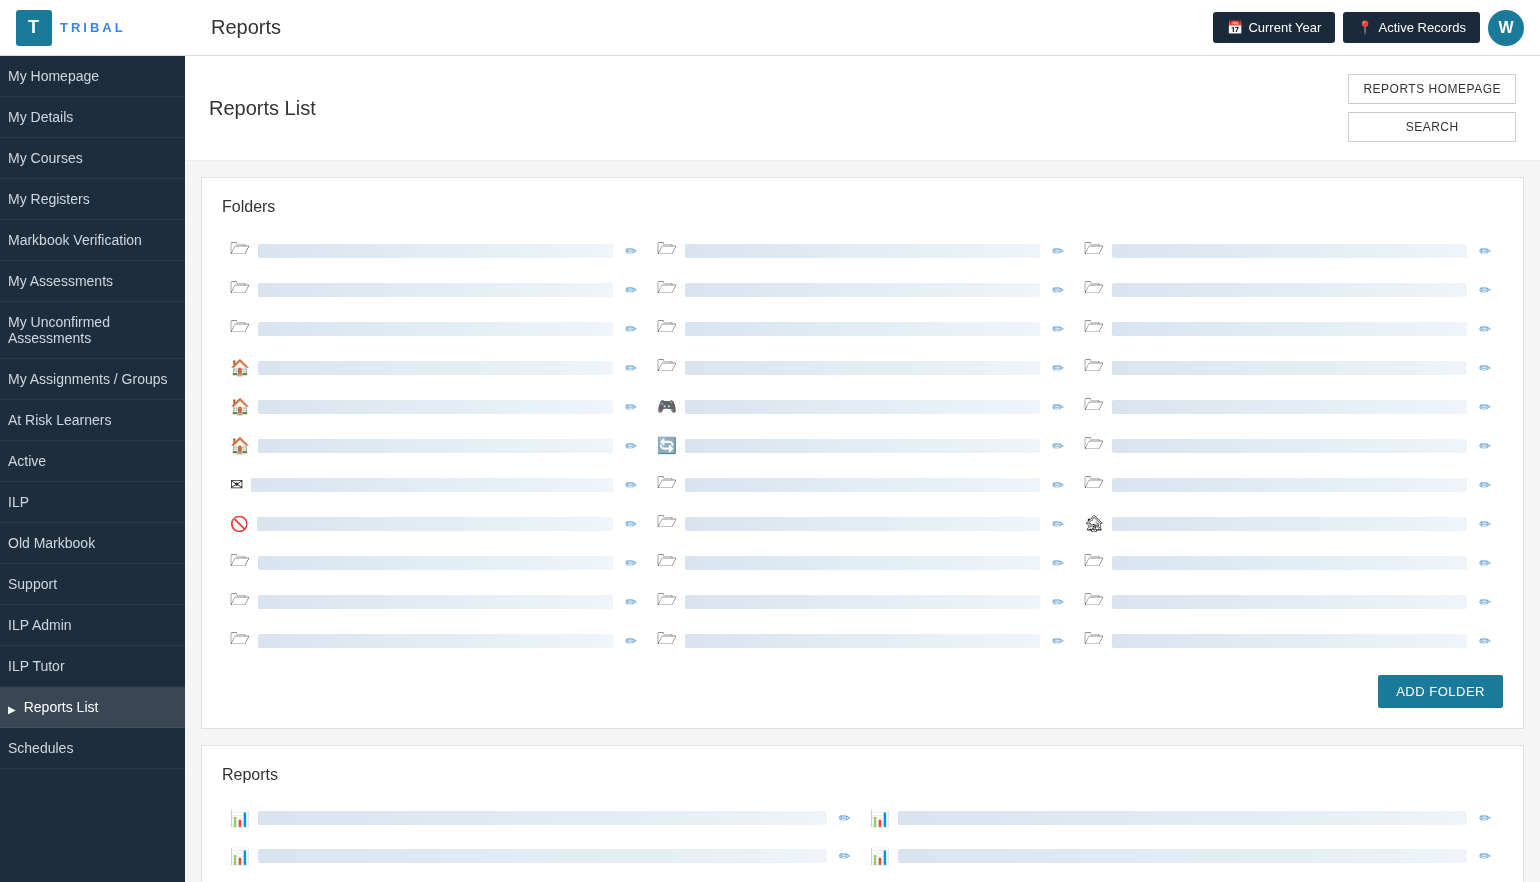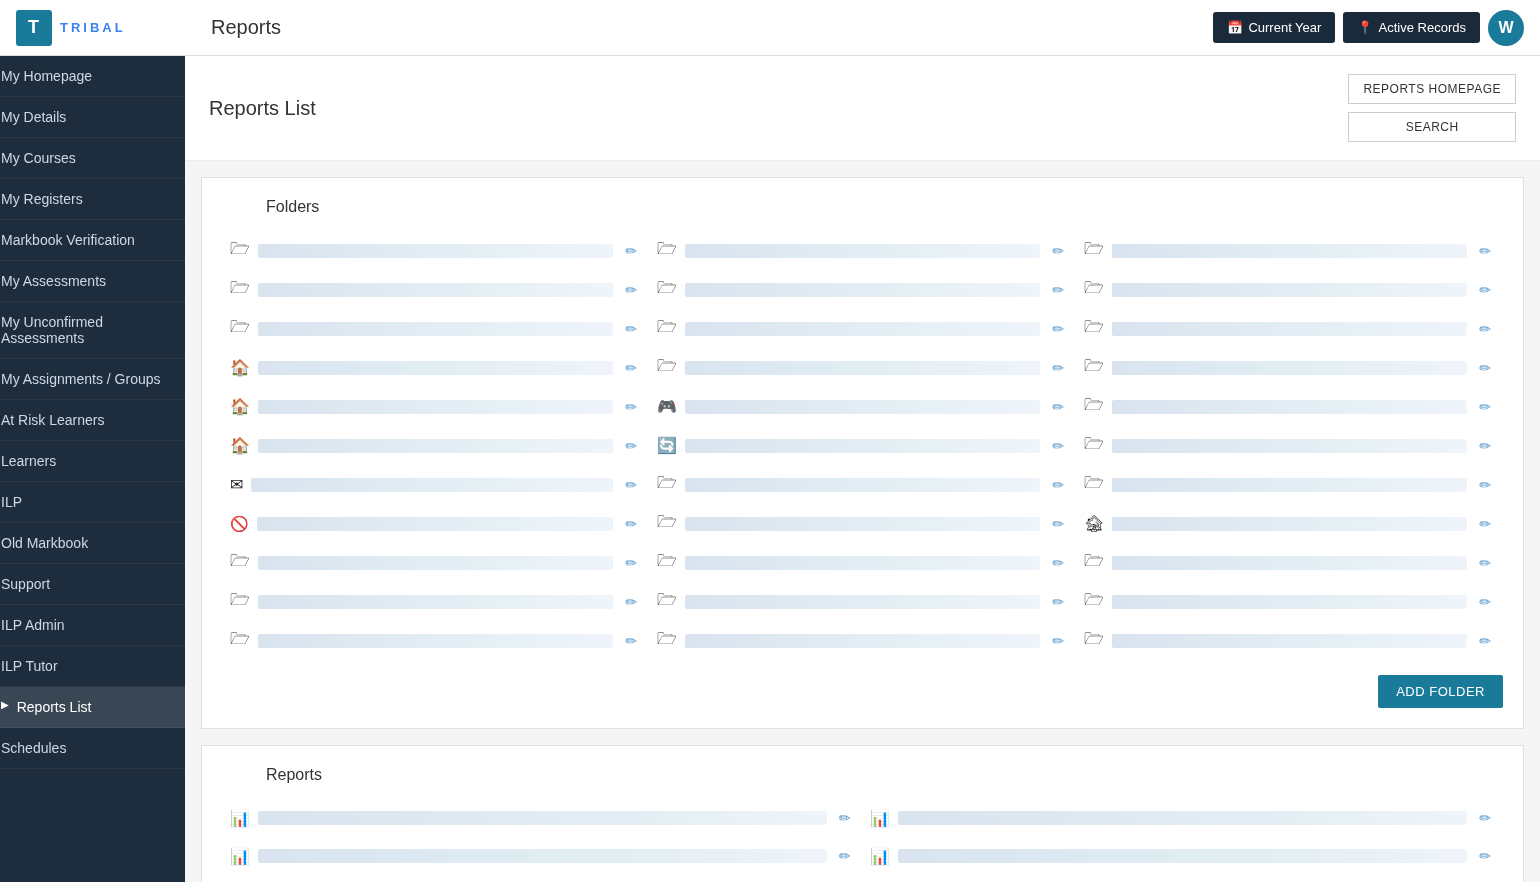--- a/index.html
+++ b/index.html
@@ -91,26 +91,26 @@
     .sidebar {
       width: 185px;
       background: #1e2d3d;
       flex-shrink: 0;
       overflow-y: auto;
       display: flex;
       flex-direction: column;
     }
     .sidebar-item {
       color: #cdd8e3;
-      padding: 12px 1px;
+      padding: 12px 8px;
       cursor: pointer;
       font-size: 14px;
       border-bottom: 1px solid rgba(255,255,255,0.05);
       display: flex;
-      align-items: flex-start;
+      align-items: flex-end;
       gap: 6px;
     }
     .sidebar-item.active {
       background: rgba(255,255,255,0.12);
       color: #fff;
     }
     .sidebar-item .arrow {
       font-size: 10px;
       margin-right: 2px;
     }
@@ -158,21 +158,20 @@
       background: #fff;
       margin: 0 16px 16px 16px;
       border: 1px solid #e0e0e0;
       padding: 20px;
     }
     .panel-title {
       font-size: 16px;
       color: #333;
       margin-bottom: 16px;
       font-weight: normal;
-      margin-left: 44px;
     }
 
     
     .folders-grid {
       display: grid;
       grid-template-columns: repeat(3, 1fr);
       gap: 2px 0;
     }
     .folder-cell {
       display: flex;
@@ -313,21 +312,21 @@
     <div class="sidebar-item">
       <span>My Unconfirmed Assessments</span>
     </div>
     <div class="sidebar-item">
       <span>My Assignments / Groups</span>
     </div>
     <div class="sidebar-item">
       <span>At Risk Learners</span>
     </div>
     <div class="sidebar-item">
-      <span>Learners</span>
+      <span>Active</span>
     </div>
     <div class="sidebar-item">
       <span>ILP</span>
     </div>
     <div class="sidebar-item">
       <span>Old Markbook</span>
     </div>
     <div class="sidebar-item">
       <span>Support</span>
     </div>

